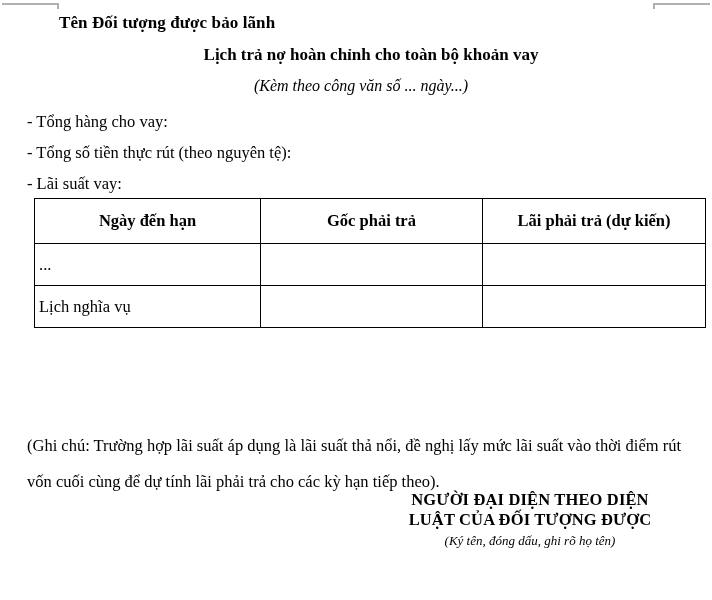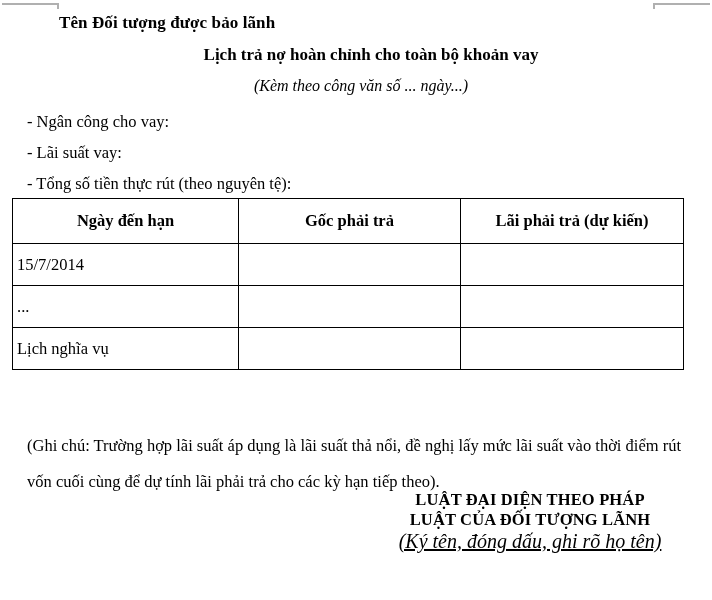--- a/index.html
+++ b/index.html
@@ -91,21 +91,21 @@
   }
   .info-line {
     font-size: 16.5px;
     line-height: 31px;
     white-space: nowrap;
   }
 
   
   .schedule-table {
     position: absolute;
-    left: 12px;
+    left: 34px;
     top: 198px;
     width: 668px;
     border-collapse: collapse;
     table-layout: fixed;
   }
   .schedule-table td, .schedule-table th {
     border: 1.6px solid #000000;
     padding: 0;
     vertical-align: middle;
   }
@@ -143,79 +143,73 @@
     width: 330px;
     text-align: center;
   }
   .signature-title {
     font-size: 16.5px;
     font-weight: bold;
     line-height: 19.5px;
     letter-spacing: 0.15px;
   }
   .signature-note {
-    font-size: 20px;
+    font-size: 13px;
     font-style: italic;
     line-height: 22px;
     margin-top: 1px;
-    text-decoration: underline;
   }
 </style>
 </head>
 <body>
 
 <div class="crop-mark left"></div>
 <div class="crop-tick left"></div>
 <div class="crop-mark right"></div>
 <div class="crop-tick right"></div>
 
 <div class="page">
 
   <div class="doc-heading">Tên Đối tượng được bảo lãnh</div>
 
   <div class="doc-title">Lịch trả nợ hoàn chỉnh cho toàn bộ khoản vay</div>
 
   <div class="doc-subtitle">(Kèm theo công văn số ... ngày...)</div>
 
   <div class="info-list">
-    <div class="info-line">- Ngân công cho vay:</div>
+    <div class="info-line">- Tổng hàng cho vay:</div>
+    <div class="info-line">- Tổng số tiền thực rút (theo nguyên tệ):</div>
     <div class="info-line">- Lãi suất vay:</div>
-    <div class="info-line">- Tổng số tiền thực rút (theo nguyên tệ):</div>
   </div>
 
   <table class="schedule-table">
     <thead>
       <tr>
         <th class="col-date">Ngày đến hạn</th>
         <th class="col-prin">Gốc phải trả</th>
         <th class="col-int">Lãi phải trả (dự kiến)</th>
       </tr>
     </thead>
     <tbody>
       <tr>
-        <td>15/7/2014</td>
-        <td></td>
-        <td></td>
-      </tr>
-      <tr>
         <td>...</td>
         <td></td>
         <td></td>
       </tr>
       <tr>
         <td>Lịch nghĩa vụ</td>
         <td></td>
         <td></td>
       </tr>
     </tbody>
   </table>
 
   <div class="note">(Ghi chú: Trường hợp lãi suất áp dụng là lãi suất thả nổi, đề nghị lấy mức lãi suất vào thời điểm rút vốn cuối cùng để dự tính lãi phải trả cho các kỳ hạn tiếp theo).</div>
 
   <div class="signature">
     <div class="signature-title">
-      <div>LUẬT ĐẠI DIỆN THEO PHÁP</div>
-      <div>LUẬT CỦA ĐỐI TƯỢNG LÃNH</div>
+      <div>NGƯỜI ĐẠI DIỆN THEO DIỆN</div>
+      <div>LUẬT CỦA ĐỐI TƯỢNG ĐƯỢC</div>
     </div>
     <div class="signature-note">(Ký tên, đóng dấu, ghi rõ họ tên)</div>
   </div>
 
 </div>
 
 </body></html>

